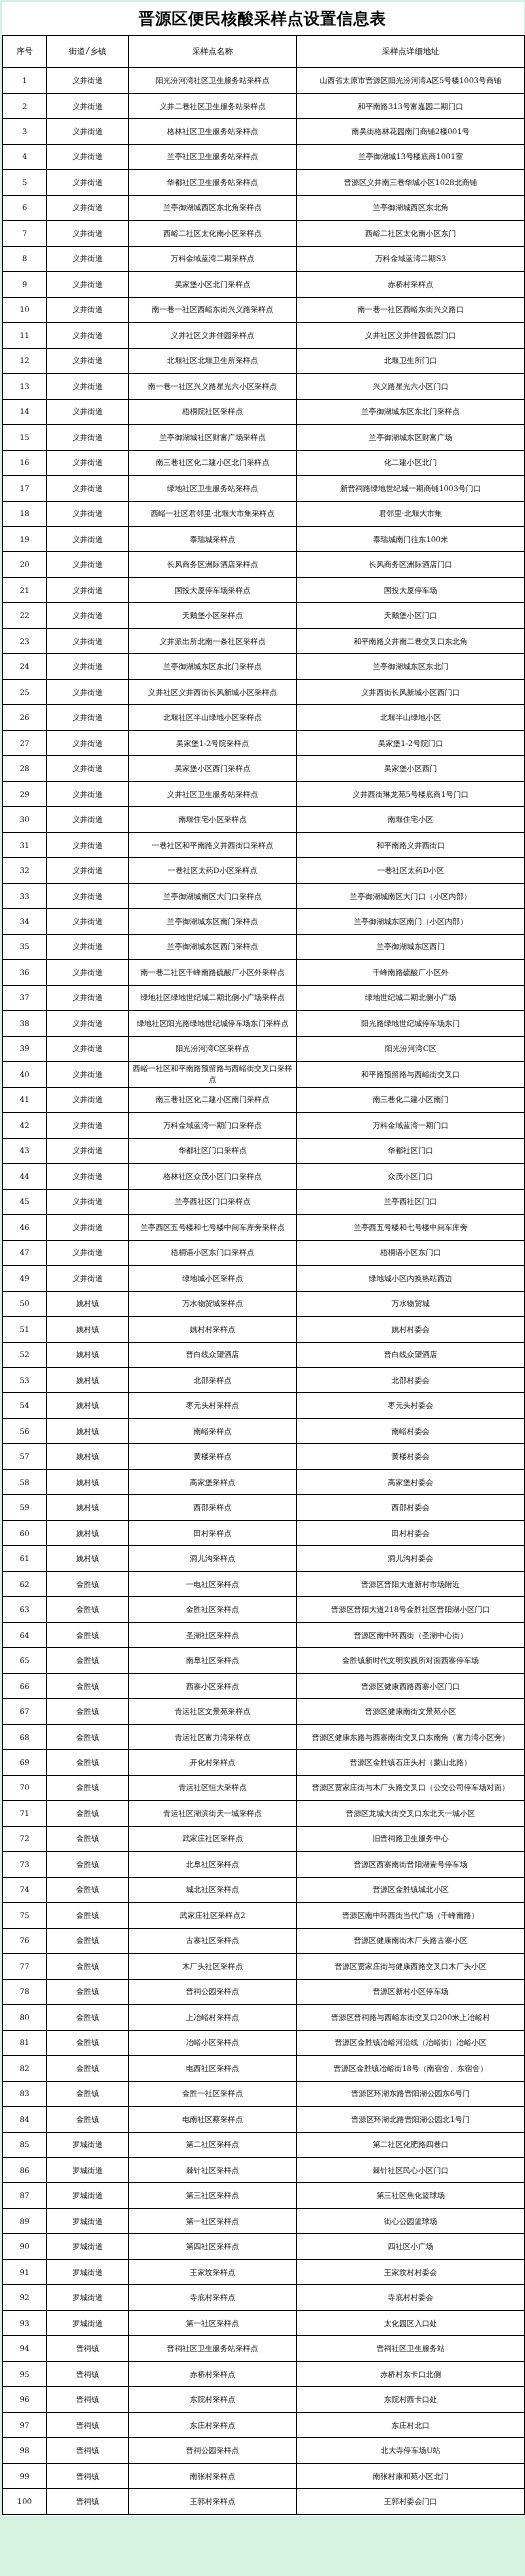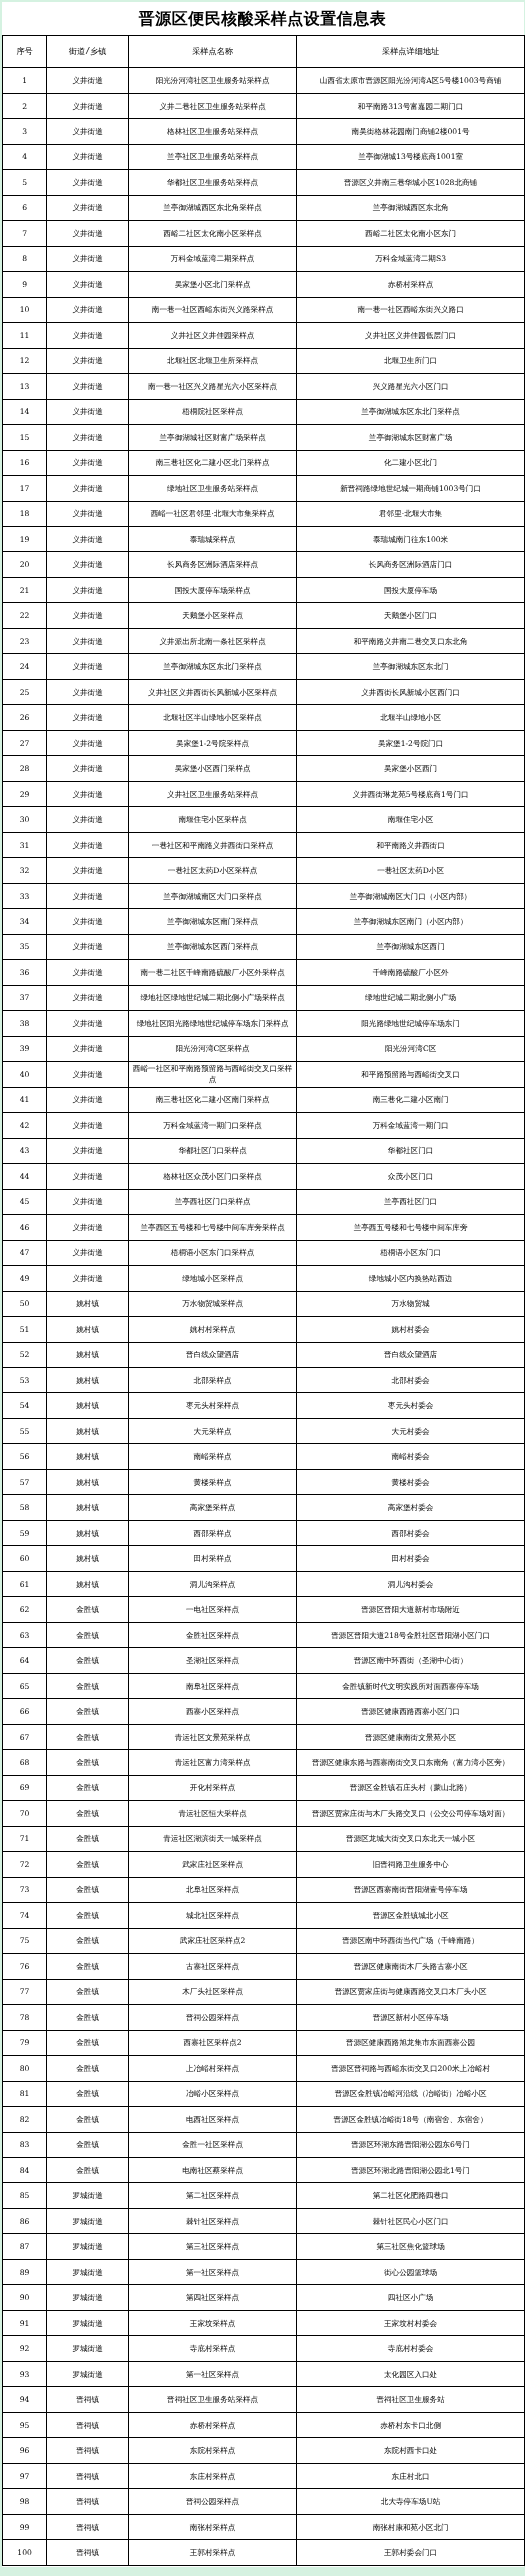--- a/index.html
+++ b/index.html
@@ -386,26 +386,20 @@
           <td>北邵采样点</td>
           <td>北邵村委会</td>
         </tr>
         <tr>
           <td>54</td>
           <td>姚村镇</td>
           <td>枣元头村采样点</td>
           <td>枣元头村委会</td>
         </tr>
         <tr>
-          <td>55</td>
-          <td>姚村镇</td>
-          <td>大元采样点</td>
-          <td>大元村委会</td>
-        </tr>
-        <tr>
           <td>56</td>
           <td>姚村镇</td>
           <td>南峪采样点</td>
           <td>南峪村委会</td>
         </tr>
         <tr>
           <td>57</td>
           <td>姚村镇</td>
           <td>黄楼采样点</td>
           <td>黄楼村委会</td>
@@ -528,26 +522,20 @@
           <td>77</td>
           <td>金胜镇</td>
           <td>木厂头社区采样点</td>
           <td>晋源区贾家庄街与健康西路交叉口木厂头小区</td>
         </tr>
         <tr>
           <td>78</td>
           <td>金胜镇</td>
           <td>晋祠公园采样点</td>
           <td>晋源区新村小区停车场</td>
-        </tr>
-        <tr>
-          <td>79</td>
-          <td>金胜镇</td>
-          <td>西寨社区采样点2</td>
-          <td>晋源区健康西路旭龙集市东面西寨公园</td>
         </tr>
         <tr>
           <td>80</td>
           <td>金胜镇</td>
           <td>上冶峪村采样点</td>
           <td>晋源区晋祠路与西峪东街交叉口200米上冶峪村</td>
         </tr>
         <tr>
           <td>81</td>
           <td>金胜镇</td>

